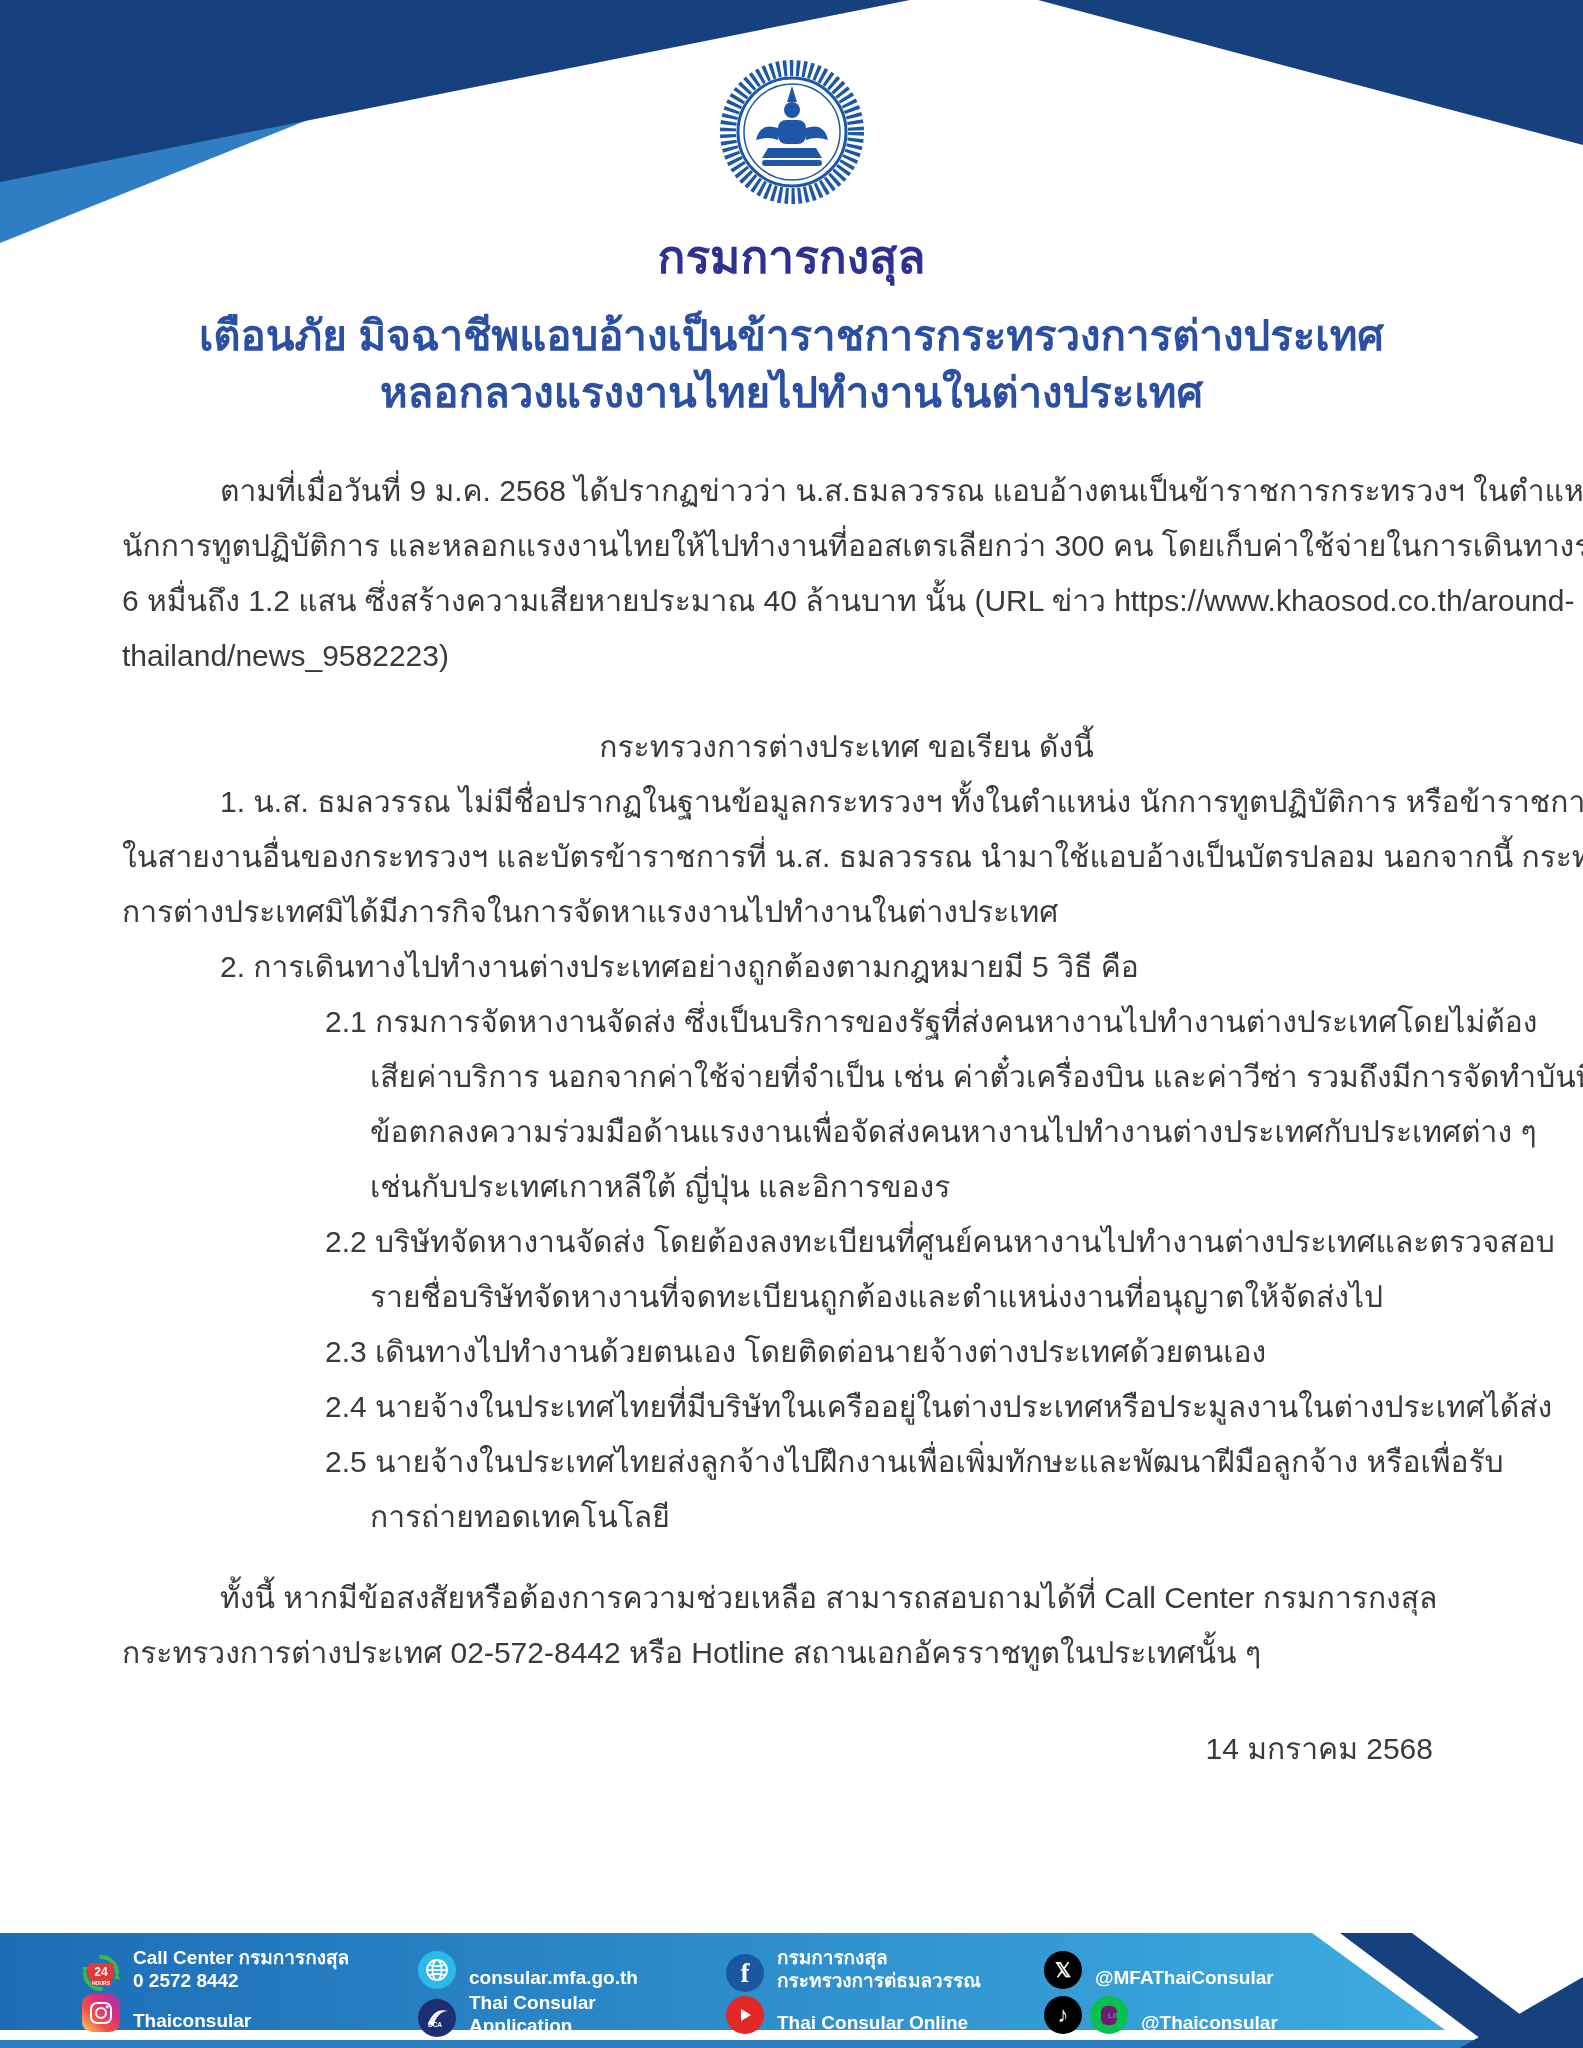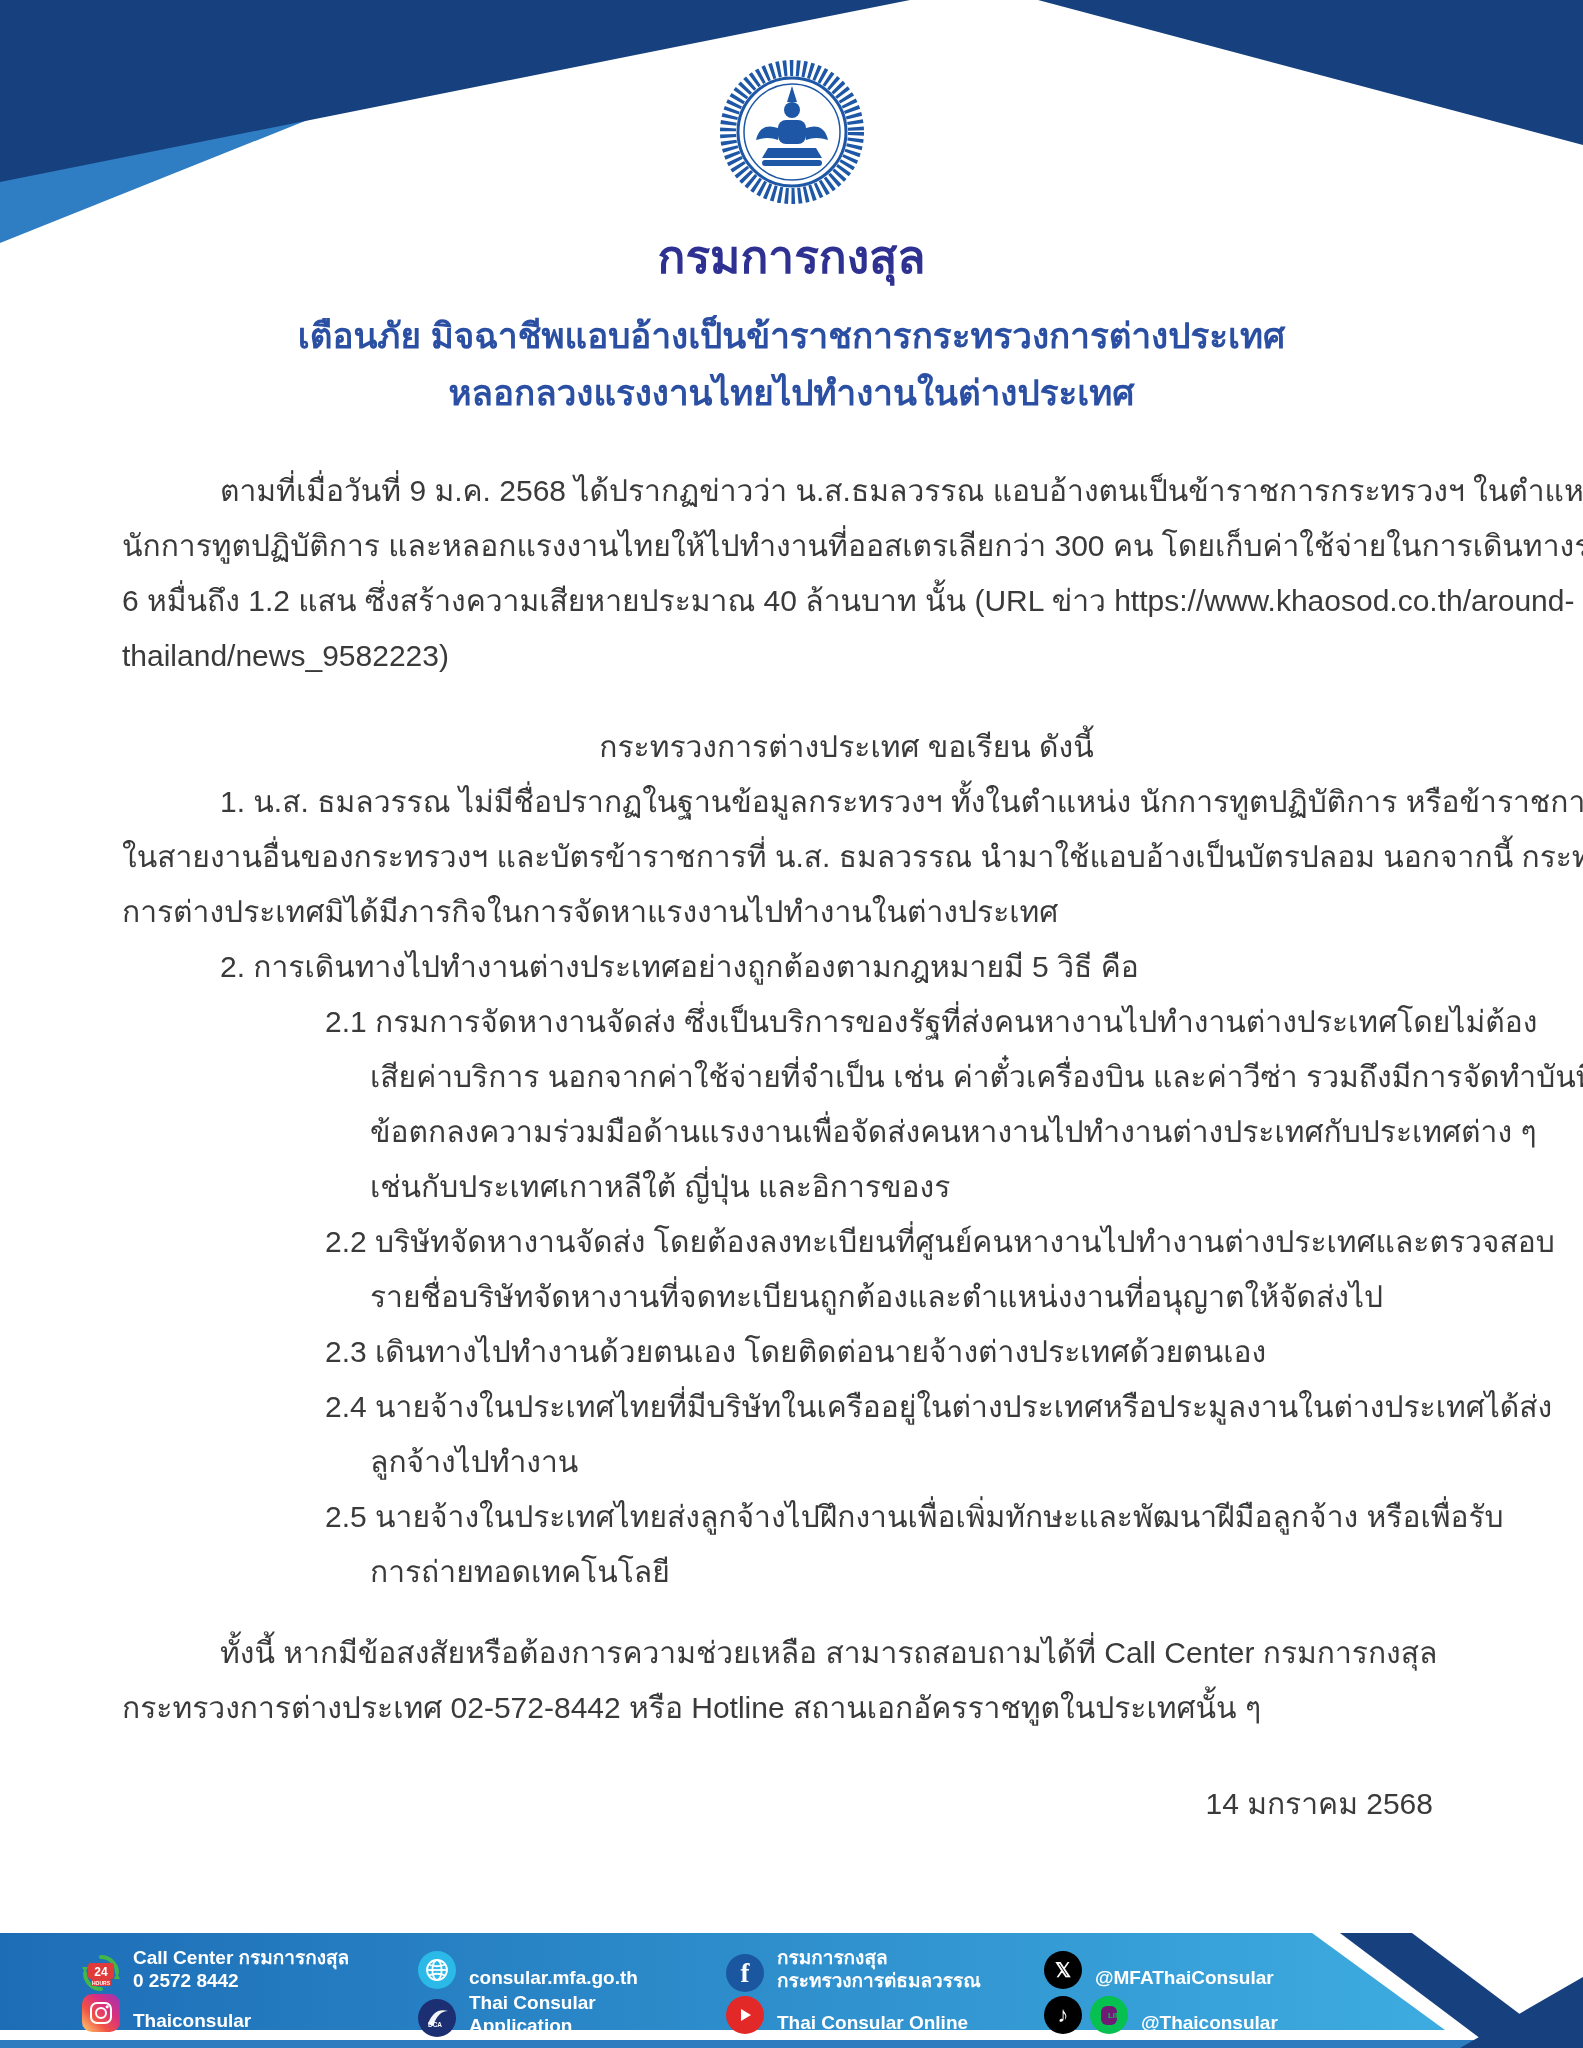--- a/index.html
+++ b/index.html
@@ -15,21 +15,21 @@
               clip-path:polygon(0 30%, 100% 0, 0 100%); z-index:1; }
   .tl-navy  { left:0; top:0; width:910px; height:182px; background:#16417e;
               clip-path:polygon(0 0, 100% 0, 0 100%); z-index:2; }
   .tr-navy  { right:0; top:0; width:545px; height:145px; background:#16417e;
               clip-path:polygon(0 0, 100% 0, 100% 100%); z-index:2; }
 
   
   .header { position:relative; z-index:3; padding-top:52px; text-align:center; }
   .emblem { display:block; margin:0 auto; width:160px; height:160px; }
   .org-title { margin-top:8px; font-size:46px; font-weight:bold; color:#2e3192; }
-  .headline { margin-top:14px; font-size:35px; font-weight:bold; color:#2b4fa2; line-height:57px; }
+  .headline { margin-top:14px; font-size:42px; font-weight:bold; color:#2b4fa2; line-height:57px; }
 
   
   .doc-body { position:relative; z-index:3; margin:42px 110px 0 122px;
               font-size:30px; line-height:55px; color:#3a3a3a; }
   .line { white-space:nowrap; }
   .indent    { padding-left:98px; }
   .sub-first { padding-left:203px; }
   .sub-cont  { padding-left:248px; }
   .gap-top    { margin-top:36px;text-align:center; }
   .gap-top-sm { margin-top:26px; }
@@ -129,21 +129,20 @@
     <div class="line sub-cont">เสียค่าบริการ นอกจากค่าใช้จ่ายที่จำเป็น เช่น ค่าตั๋วเครื่องบิน และค่าวีซ่า รวมถึงมีการจัดทำบันทึก</div>
     <div class="line sub-cont">ข้อตกลงความร่วมมือด้านแรงงานเพื่อจัดส่งคนหางานไปทำงานต่างประเทศกับประเทศต่าง ๆ</div>
     <div class="line sub-cont">เช่นกับประเทศเกาหลีใต้ ญี่ปุ่น และอิการของร</div>
 
     <div class="line sub-first">2.2 บริษัทจัดหางานจัดส่ง โดยต้องลงทะเบียนที่ศูนย์คนหางานไปทำงานต่างประเทศและตรวจสอบ</div>
     <div class="line sub-cont">รายชื่อบริษัทจัดหางานที่จดทะเบียนถูกต้องและตำแหน่งงานที่อนุญาตให้จัดส่งไป</div>
 
     <div class="line sub-first">2.3 เดินทางไปทำงานด้วยตนเอง โดยติดต่อนายจ้างต่างประเทศด้วยตนเอง</div>
 
     <div class="line sub-first">2.4 นายจ้างในประเทศไทยที่มีบริษัทในเครืออยู่ในต่างประเทศหรือประมูลงานในต่างประเทศได้ส่ง</div>
-    <div class="line sub-cont">ลูกจ้างไปทำงาน</div>
 
     <div class="line sub-first">2.5 นายจ้างในประเทศไทยส่งลูกจ้างไปฝึกงานเพื่อเพิ่มทักษะและพัฒนาฝีมือลูกจ้าง หรือเพื่อรับ</div>
     <div class="line sub-cont">การถ่ายทอดเทคโนโลยี</div>
 
     <div class="line indent gap-top-sm">ทั้งนี้ หากมีข้อสงสัยหรือต้องการความช่วยเหลือ สามารถสอบถามได้ที่ Call Center กรมการกงสุล</div>
     <div class="line">กระทรวงการต่างประเทศ 02-572-8442 หรือ Hotline สถานเอกอัครราชทูตในประเทศนั้น ๆ</div>
   </div>
 
   <div class="signature">
     <div>14 มกราคม 2568</div>

